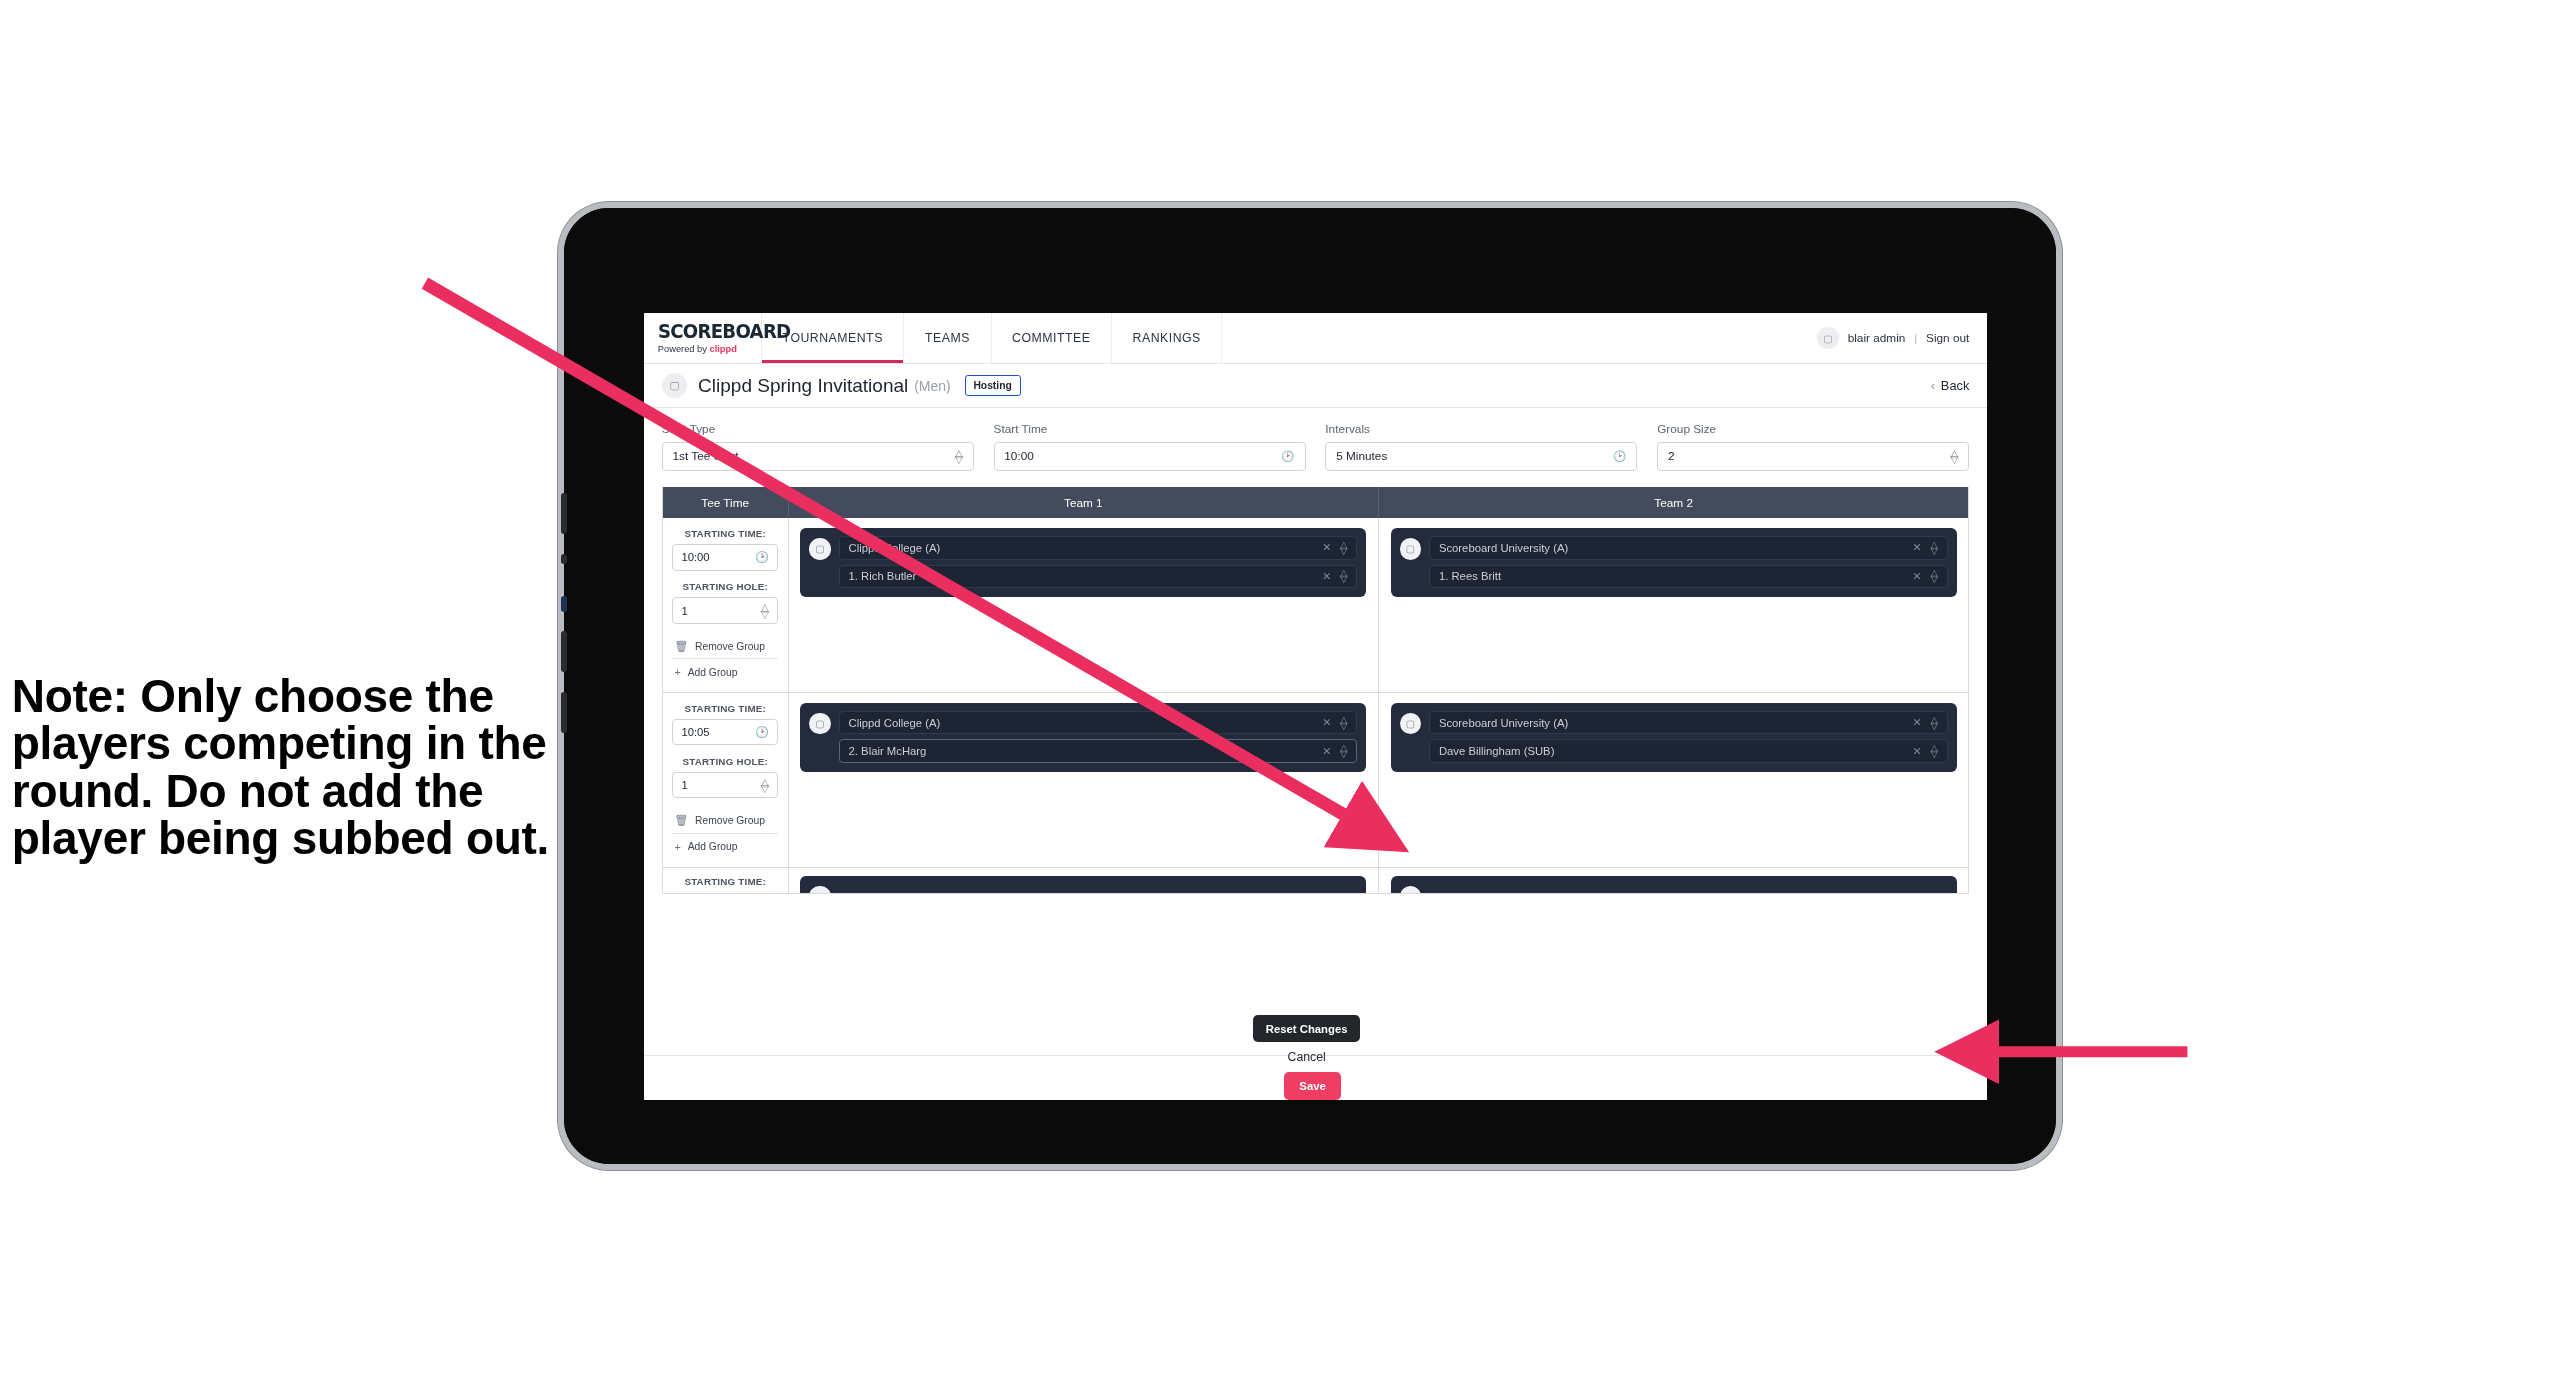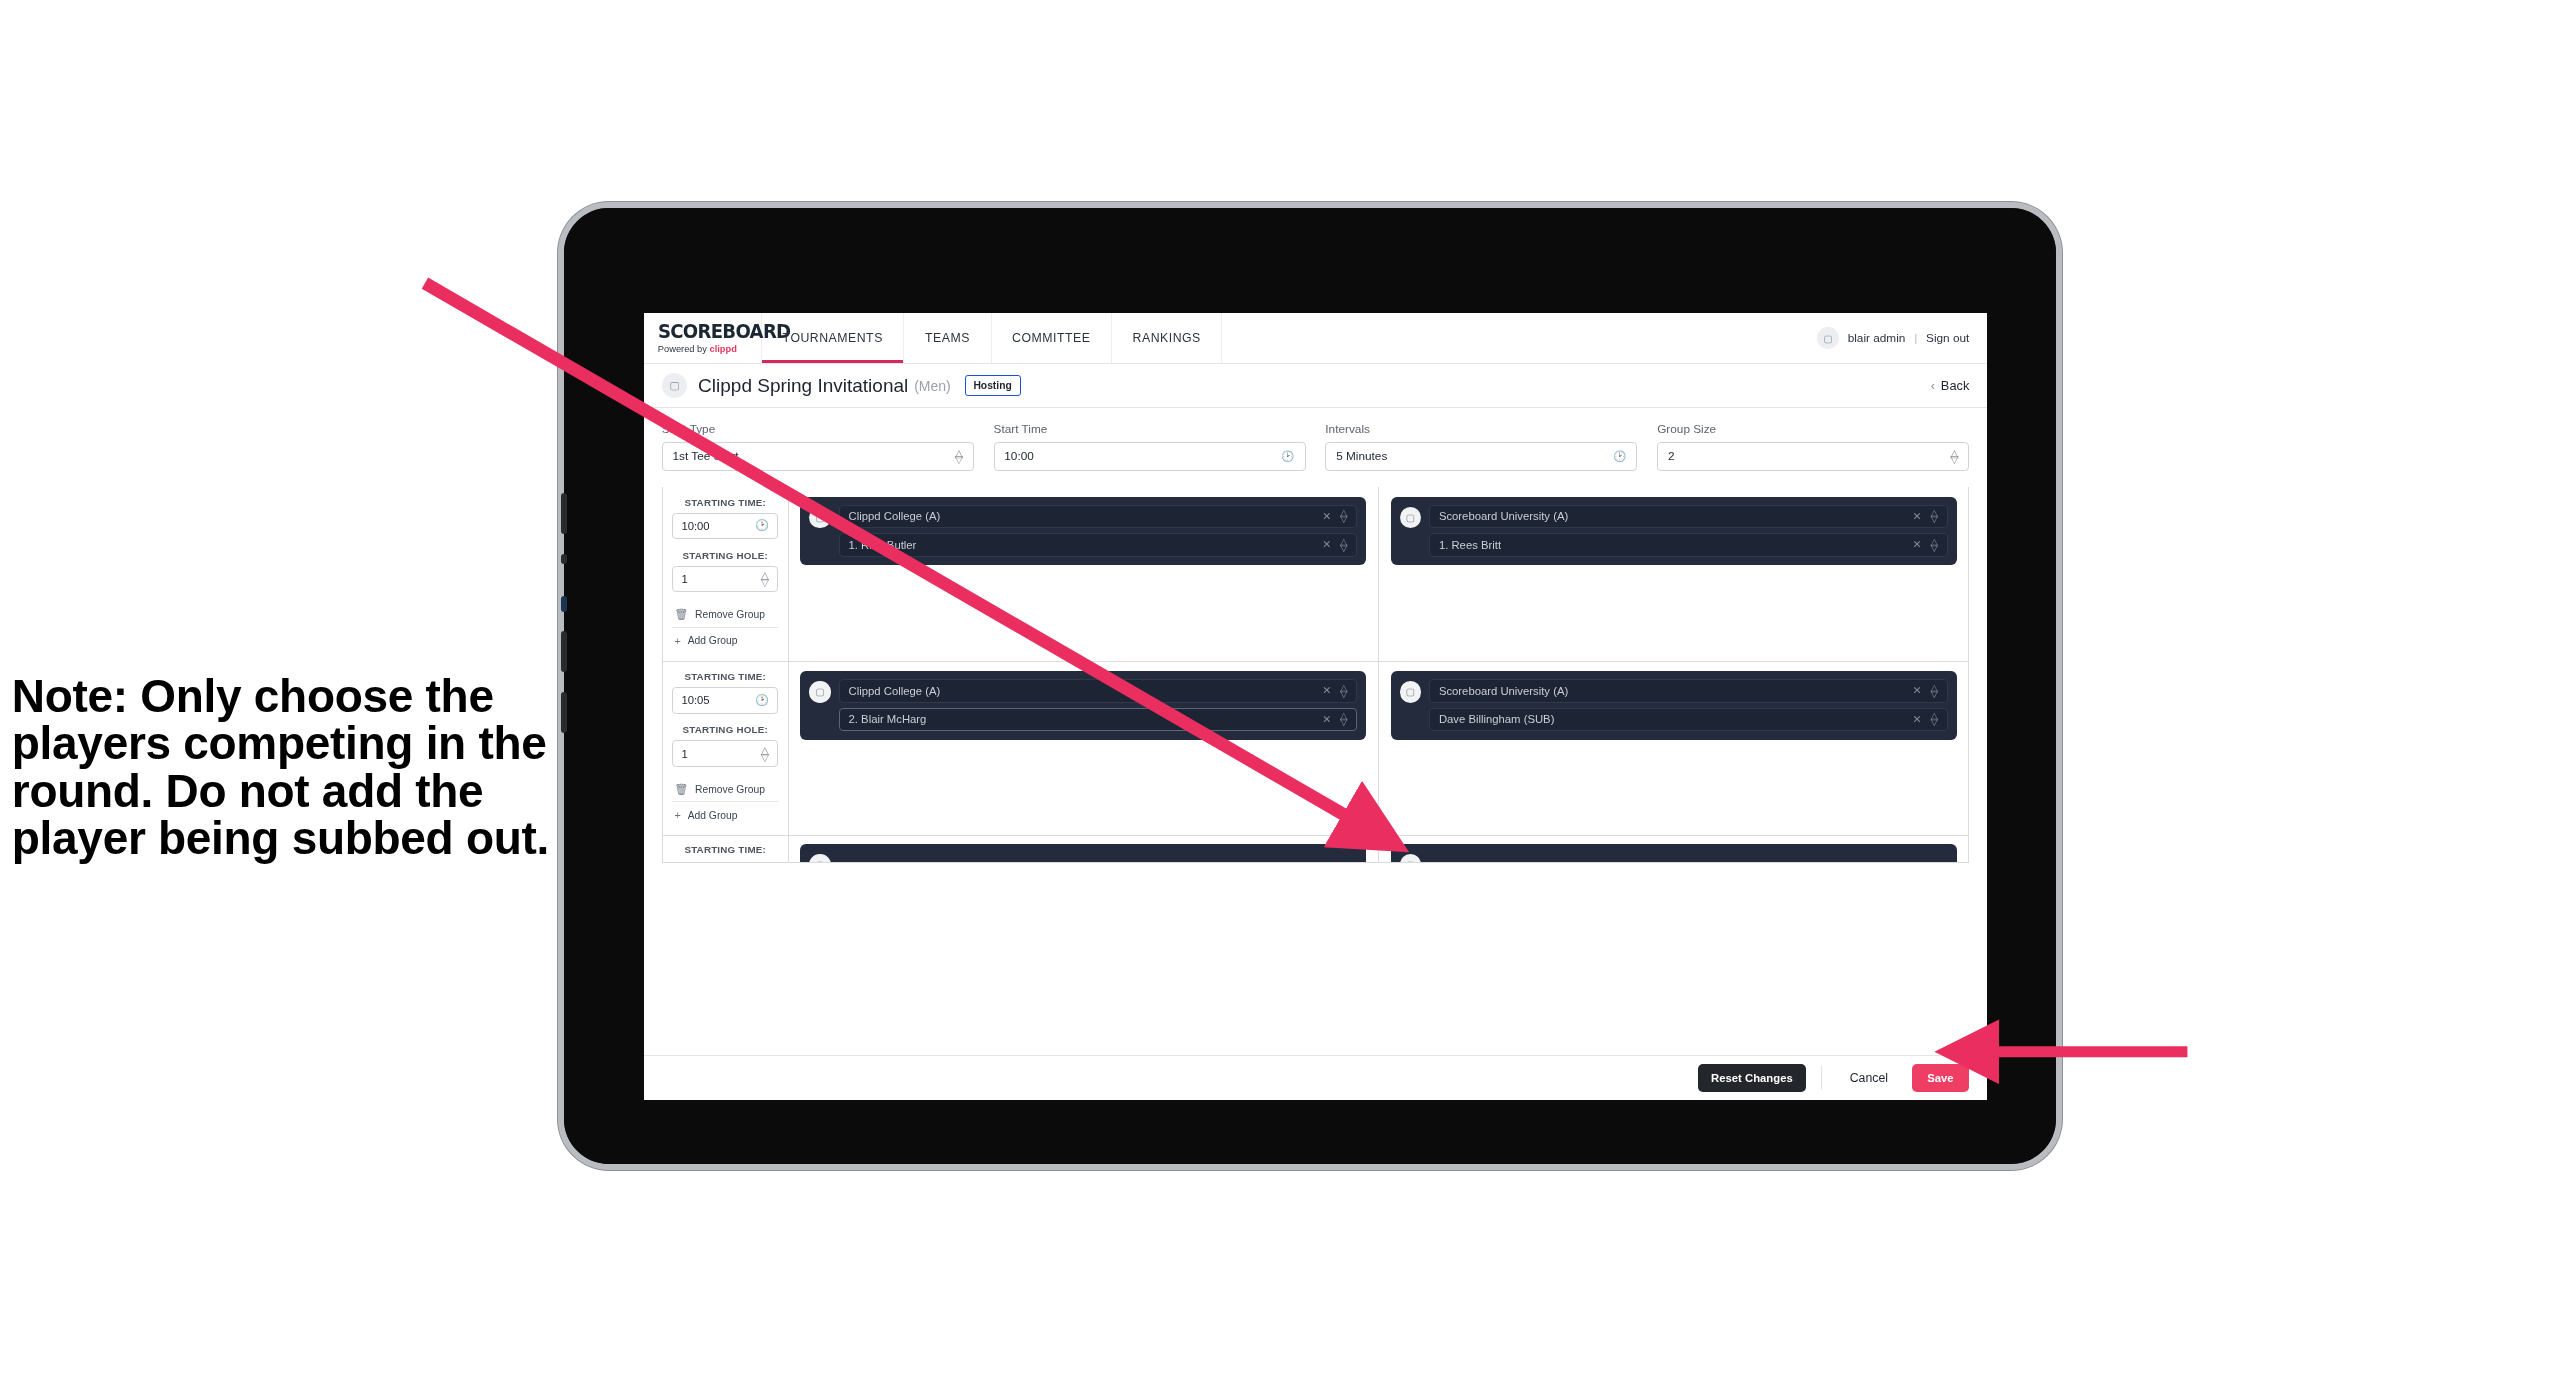--- a/index.html
+++ b/index.html
@@ -173,21 +173,21 @@
   .prow .x{ color:#818a99; font-size:10.8px; margin-right:8.8px; }
   .prow .sw{ color:#818a99; font-size:9.8px; line-height:0.62; display:flex; flex-direction:column;}
 
   
   .grow.clip{ height:25.6px; overflow:hidden; }
 
   
   .footer{
     position:absolute; left:0; right:0; bottom:0; height:45px; background:#fff;
     border-top:1px solid #e3e5e8;
-    display:flex; align-items:center; justify-content:flex-end; gap:0; padding-right:17.7px;
+    display:flex; align-items:center; justify-content:flex-end; gap:0; padding-right:17.7px;flex-direction:column;
   }
   .btn-reset{
     background:#23262b; color:#fff; font-size:11.3px; font-weight:700;
     border-radius:4.9px; padding:7.9px 12.8px; cursor:pointer;
   }
   .foot-div{ width:1px; height:23.6px; background:#dfe2e6; margin:0 15.7px; }
   .btn-cancel{ font-size:12.3px; color:#1d2430; padding:7.9px 11.8px; cursor:pointer; }
   .btn-save{
     background:#ef3e63; color:#fff; font-size:11.3px; font-weight:700;
     border-radius:4.9px; padding:7.9px 15.7px; margin-left:11.8px; cursor:pointer;
@@ -273,20 +273,25 @@
             <span class="val">2</span>
             <span class="stepper">
                 <span>△</span>
                 <span>▽</span>
               </span>
           </div>
         </div>
       </div>
 
       <div class="ttable">
+        <div class="thead">
+          <div class="th th-tee">Tee Time</div>
+          <div class="th th-t1">Team 1</div>
+          <div class="th th-t2">Team 2</div>
+        </div>
 
         <div class="grow">
           <div class="cell-tee">
             <div class="cap">STARTING TIME:</div>
             <div class="mini">
               <span class="val">10:00</span>
               <span class="ic">🕑</span>
             </div>
             <div class="cap cap2">STARTING HOLE:</div>
             <div class="mini">

